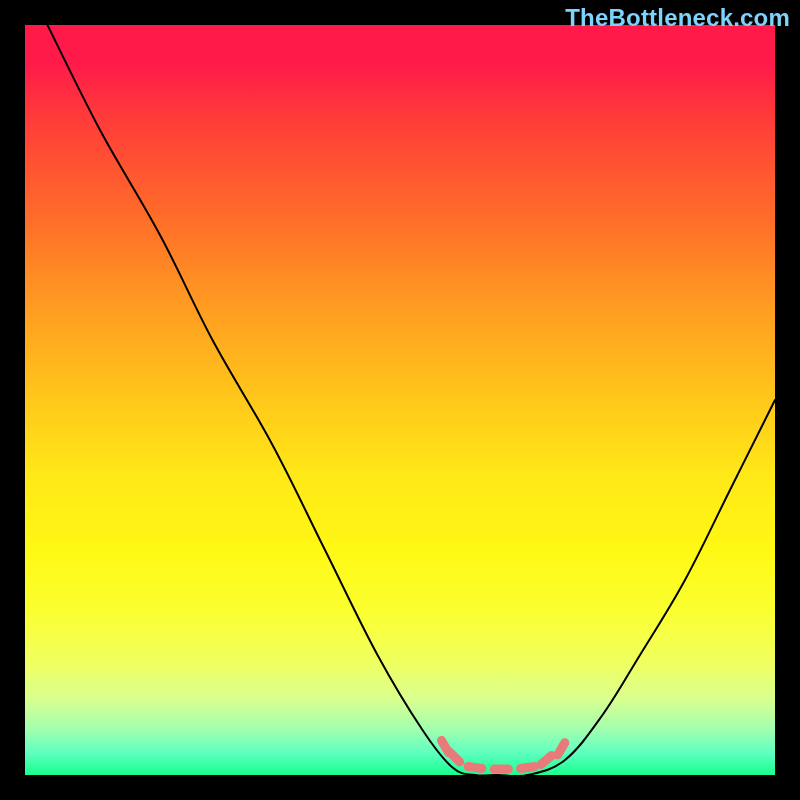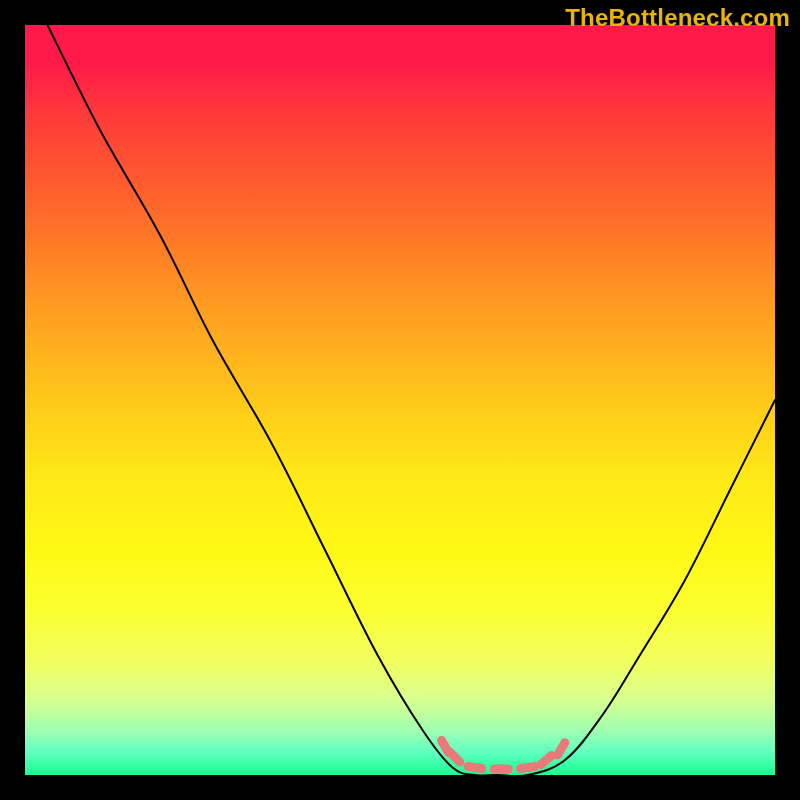--- a/index.html
+++ b/index.html
@@ -33,21 +33,21 @@
       #18ff90 100%
     );
   }
   .watermark {
     position: absolute;
     top: 4px;
     right: 10px;
     font-family: Arial, Helvetica, sans-serif;
     font-size: 24px;
     font-weight: 600;
-    color: #eab308;
+    color: #7dd3fc;
     letter-spacing: 0.2px;
     user-select: none;
   }
   svg {
     position: absolute;
     left: 0;
     top: 0;
   }
 </style>
 </head>

